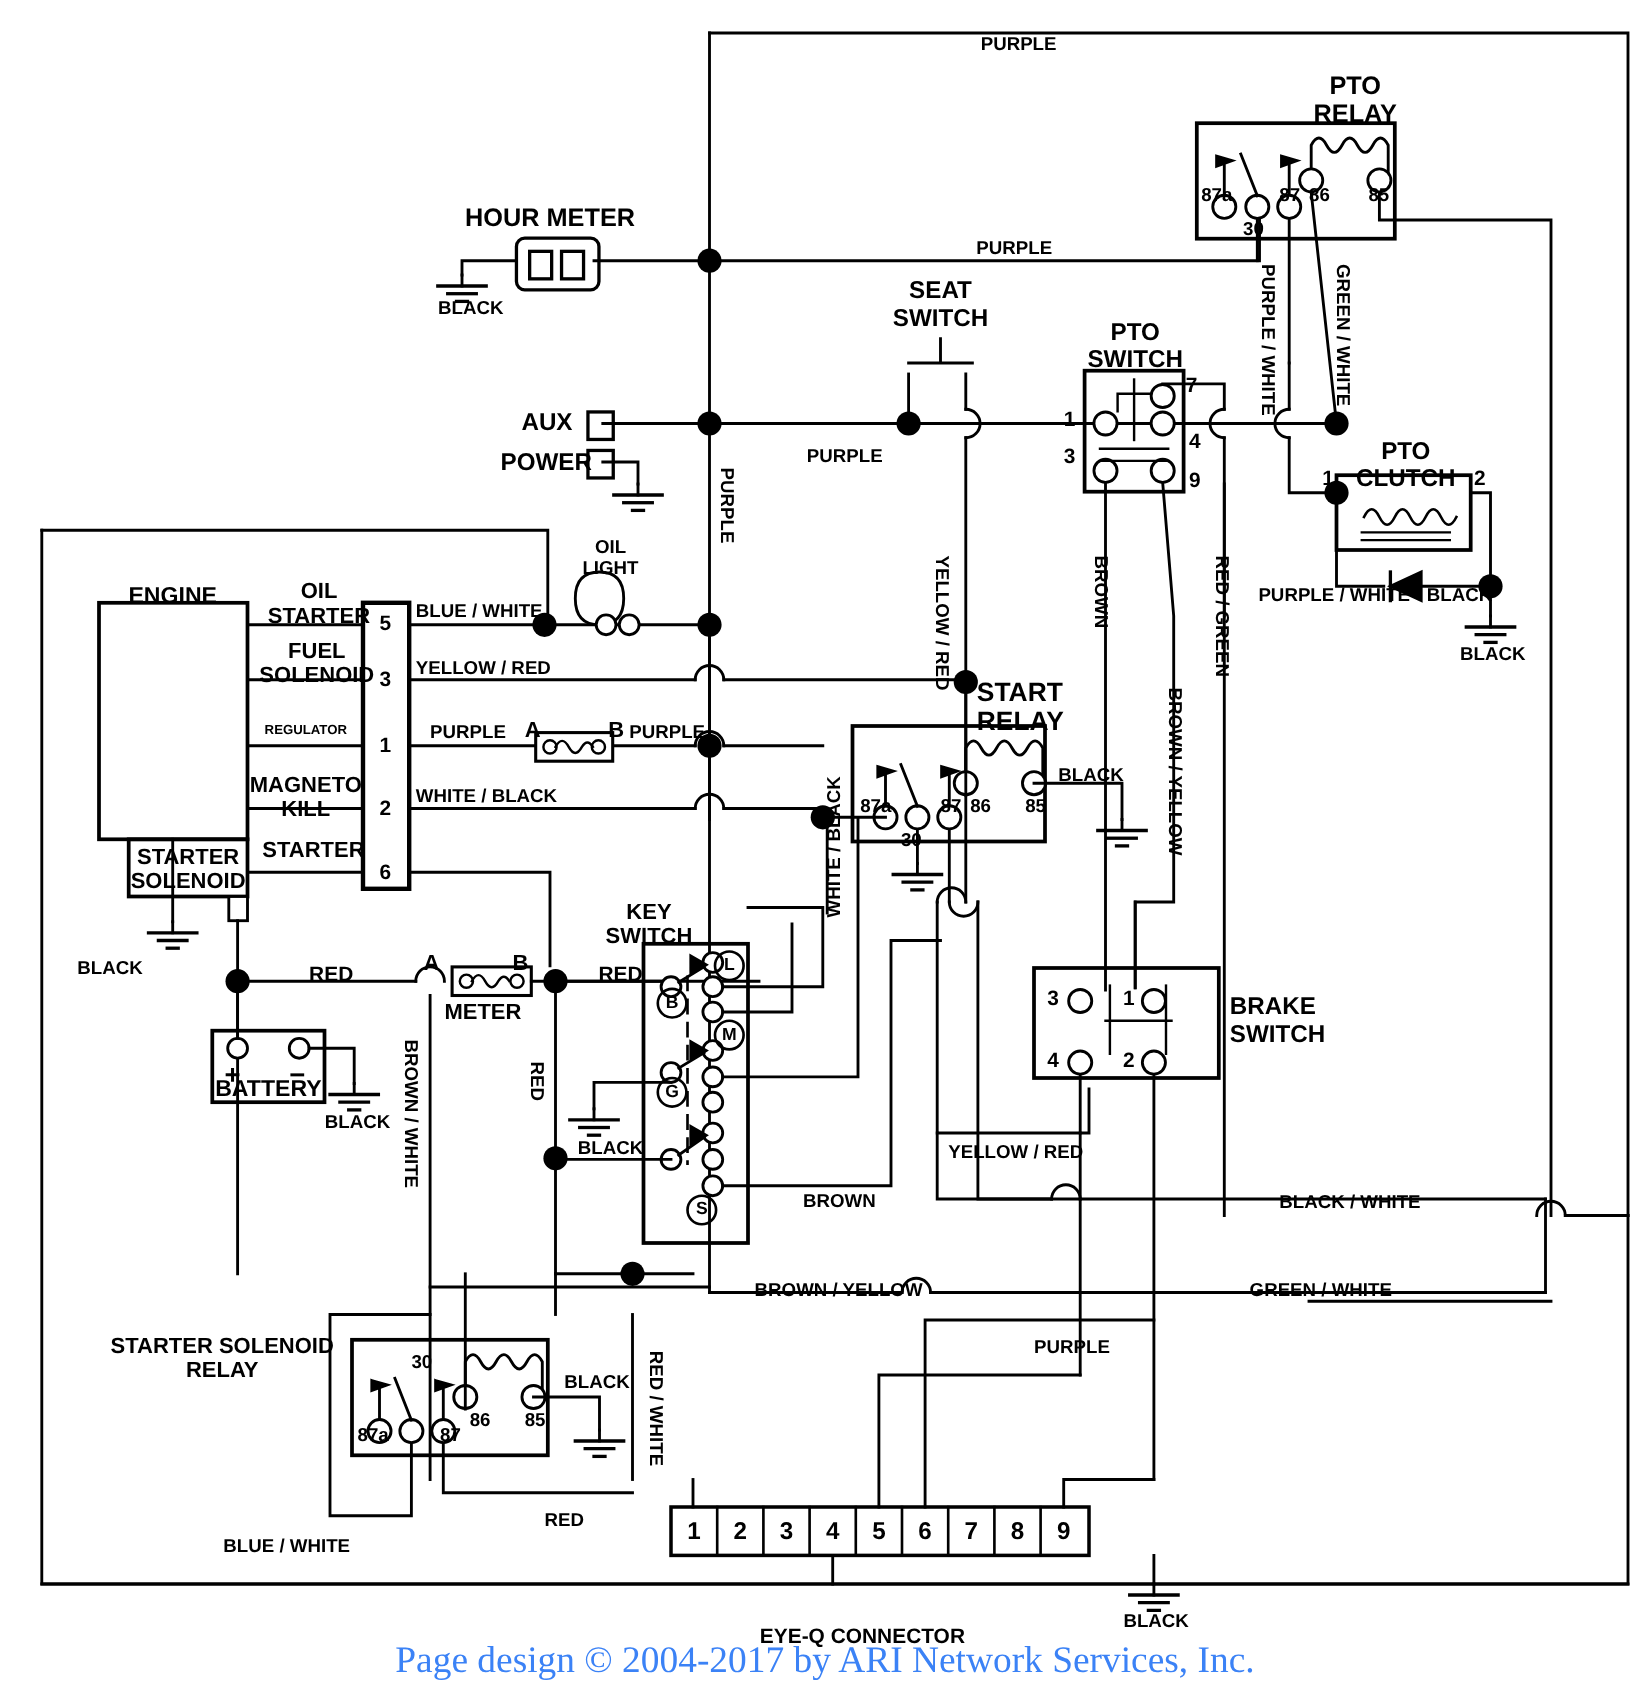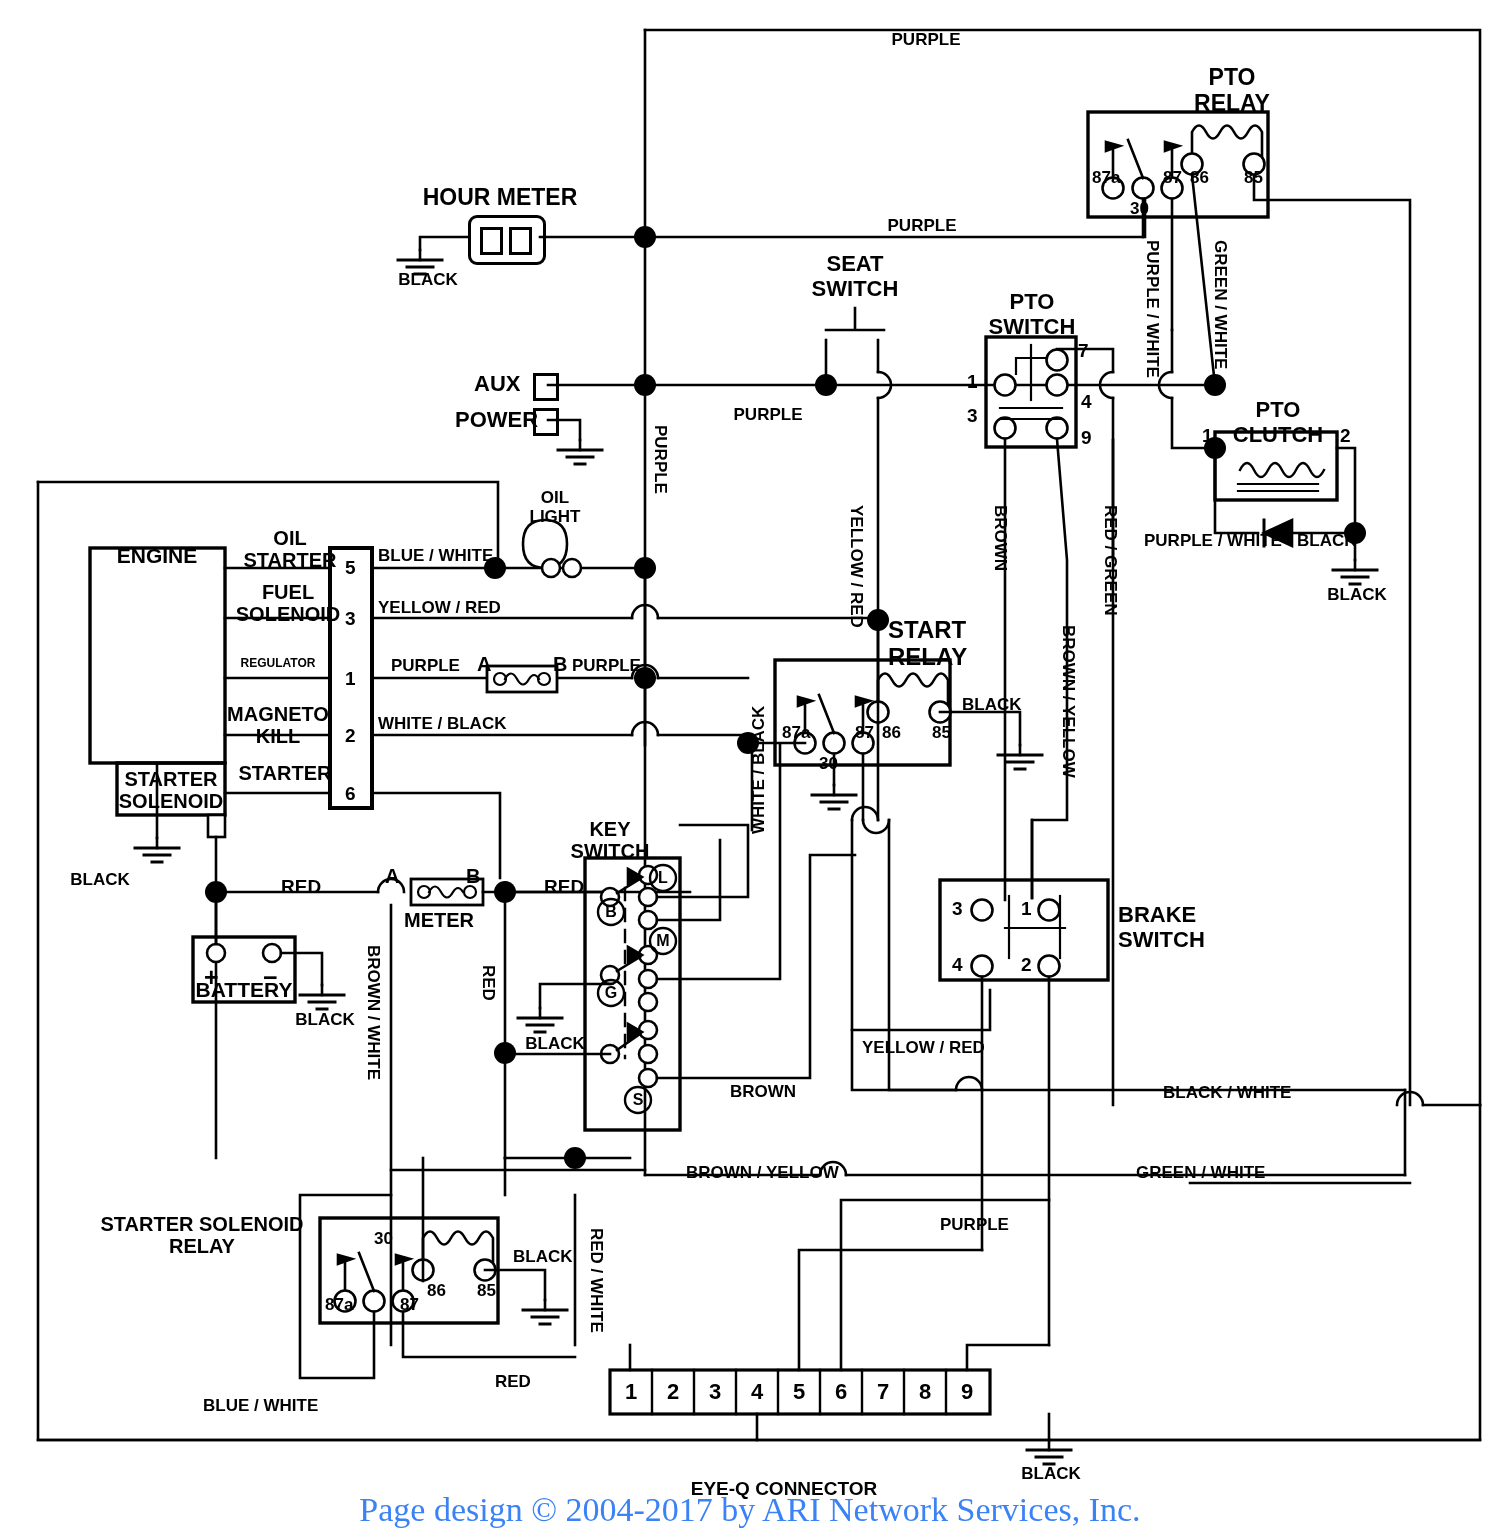--- a/index.html
+++ b/index.html
@@ -357,21 +357,21 @@
   <div class="lbl c" style="left:1278px;top:398px;font-size:22px;">
     <div>PTO</div>
     <div>CLUTCH</div>
   </div>
   <div class="lbl" style="left:1202px;top:425px;font-size:19px;">1</div>
   <div class="lbl" style="left:1340px;top:425px;font-size:19px;">2</div>
   <div class="lbl" style="left:1144px;top:531px;font-size:17px;">PURPLE / WHITE</div>
   <div class="lbl" style="left:1297px;top:531px;font-size:17px;">BLACK</div>
   <div class="lbl c" style="left:1357px;top:585px;font-size:17px;">BLACK</div>
 
-  <div class="lbl c" style="left:157px;top:530px;font-size:21px;margin-top:14px;">ENGINE</div>
+  <div class="lbl c" style="left:157px;top:530px;font-size:21px;">ENGINE</div>
   <div class="lbl c" style="left:171px;top:768px;font-size:20px;">
     <div>STARTER</div>
     <div>SOLENOID</div>
   </div>
   <div class="lbl c" style="left:100px;top:870px;font-size:17px;">BLACK</div>
 
   <div class="lbl c" style="left:290px;top:527px;font-size:20px;">
     <div>OIL</div>
     <div>STARTER</div>
   </div>
@@ -436,21 +436,21 @@
   <div class="lbl c" style="left:439px;top:909px;font-size:20px;">METER</div>
   <div class="lbl" style="left:544px;top:876px;font-size:19px;">RED</div>
   <div class="lbl" style="left:204px;top:963px;font-size:25px;">+</div>
   <div class="lbl" style="left:263px;top:963px;font-size:25px;">−</div>
   <div class="lbl c" style="left:244px;top:978px;font-size:21px;">BATTERY</div>
   <div class="lbl c" style="left:325px;top:1010px;font-size:17px;">BLACK</div>
 
   <div class="lbl vert" style="left:383px;top:945px;font-size:17px;transform:rotate(90deg);">BROWN / WHITE</div>
   <div class="lbl vert" style="left:498px;top:965px;font-size:17px;transform:rotate(90deg);">RED</div>
 
-  <div class="lbl c" style="left:610px;top:818px;font-size:20px;">
+  <div class="lbl c" style="left:590px;top:818px;font-size:20px;">
     <div>KEY</div>
     <div>SWITCH</div>
   </div>
   <div class="lbl c" style="left:611px;top:903px;font-size:16px;">B</div>
   <div class="lbl c" style="left:663px;top:869px;font-size:16px;">L</div>
   <div class="lbl c" style="left:663px;top:932px;font-size:16px;">M</div>
   <div class="lbl c" style="left:611px;top:984px;font-size:16px;">G</div>
   <div class="lbl c" style="left:638px;top:1091px;font-size:16px;">S</div>
   <div class="lbl c" style="left:555px;top:1034px;font-size:17px;">BLACK</div>
   <div class="lbl" style="left:730px;top:1082px;font-size:17px;">BROWN</div>

